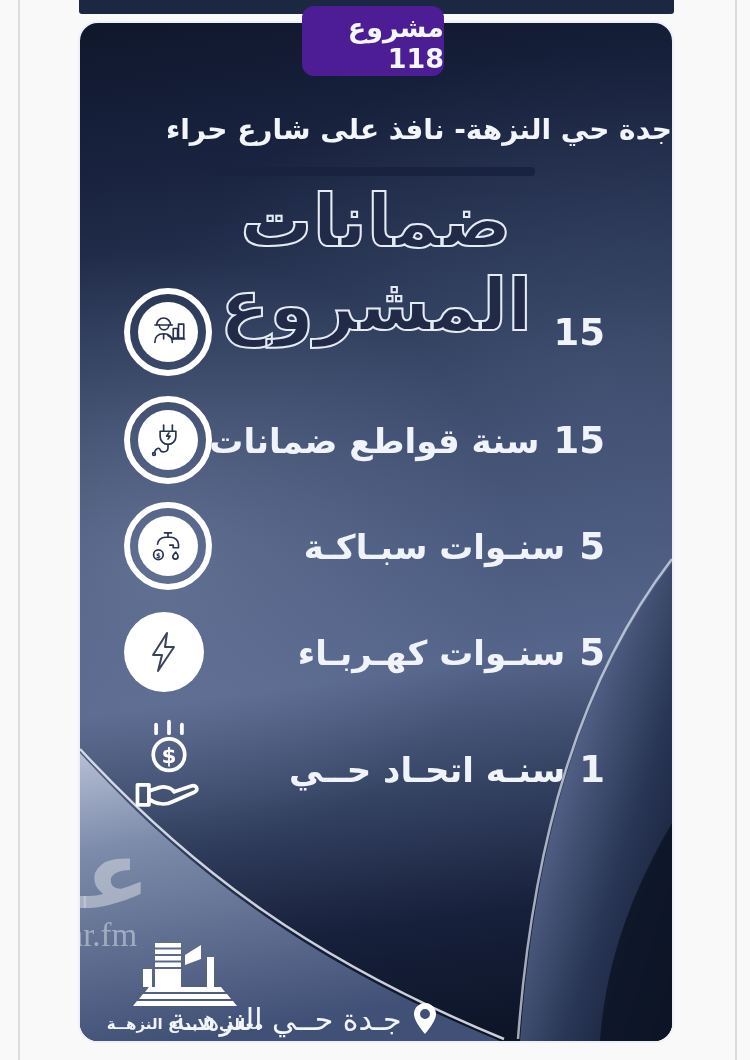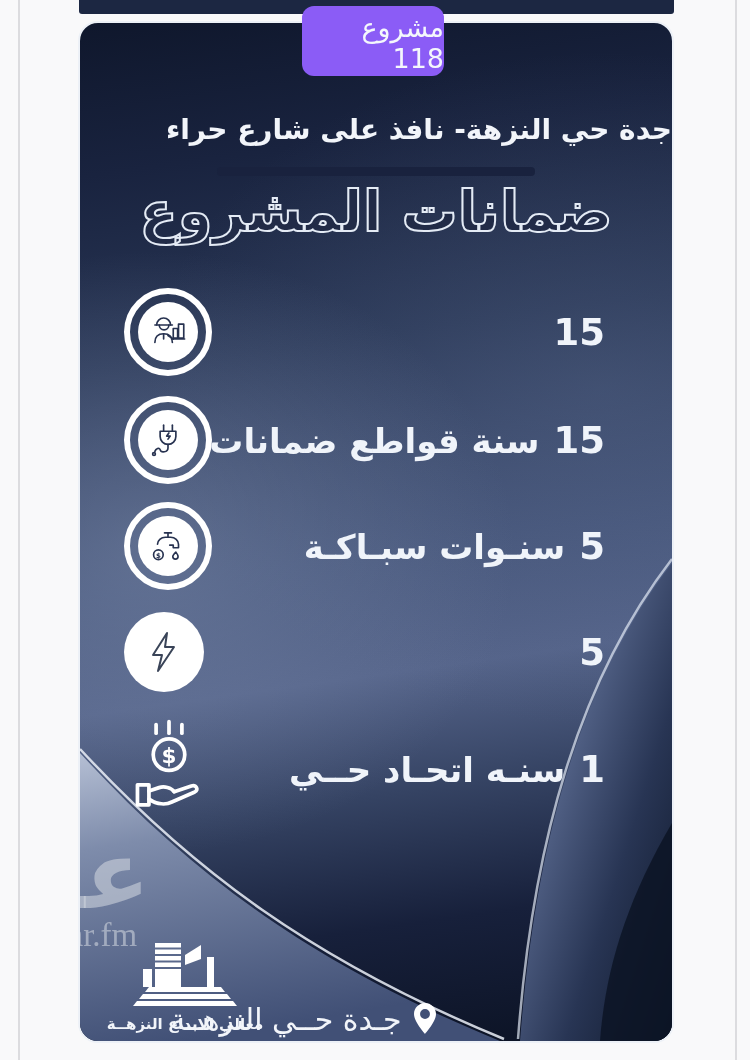--- a/index.html
+++ b/index.html
@@ -10,23 +10,23 @@
   }
   .edge-line{position:absolute;top:0;bottom:0;width:2px;background:#dcdcdf;}
   .edge-line.left{left:18px;}
   .edge-line.right{left:735px;}
   .top-strip{
     position:absolute;left:79px;top:0;width:595px;height:14px;
     background:#1c2742;border-radius:0 0 3px 3px;
   }
   .badge{
     position:absolute;left:302px;top:6px;width:142px;height:70px;
-    background:#8b5cf6;border-radius:12px;z-index:8;
-    display:flex;align-items:center;justify-content:center;
-    color:#f4f7fc;font-size:27px;font-weight:normal;direction:rtl;
+    background:#4c1d95;border-radius:12px;z-index:8;
+    display:flex;align-items:center;justify-content:center;
+    color:#f4f7fc;font-size:27px;font-weight:bold;direction:rtl;
     padding-top:4px;box-sizing:border-box;
   }
   .card{
     position:absolute;left:78px;top:21px;width:592px;height:1018px;
     border:2px solid #edf1f7;border-radius:20px;overflow:hidden;
     background:
       radial-gradient(ellipse 520px 430px at 12% 52%, rgba(125,140,172,.50), rgba(125,140,172,0) 70%),
       radial-gradient(ellipse 700px 520px at 88% 36%, rgba(92,108,142,.32), rgba(92,108,142,0) 65%),
       linear-gradient(172deg,#0f172c 0%,#19233f 14%,#2a3857 32%,#46567b 52%,#55648a 63%,#354363 74%,#17203b 86%,#0b1223 100%);
   }
@@ -43,21 +43,21 @@
     direction:rtl;
     color:#f2f5fa;font-size:28px;font-weight:bold;
   }
   .subtitle-underline{
     position:absolute;left:137px;top:144px;width:318px;height:9px;z-index:3;
     background:#19223e;border-radius:4px;
   }
   .main-title{
     position:absolute;left:0;right:0;top:156px;z-index:3;
     text-align:center;direction:rtl;
-    font-size:56px;font-weight:bold;color:#212b47;
+    font-size:72px;font-weight:bold;color:#212b47;
     -webkit-text-stroke:2px #e4ebf5;
     letter-spacing:1px;
   }
   .row{position:absolute;left:44px;right:67px;height:94px;z-index:3;}
   .r1{top:262px;} .r2{top:370px;} .r3{top:476px;} .r4{top:582px;}
   .r5{top:688px;height:116px;}
   .row-icon{position:absolute;left:0;top:50%;transform:translateY(-50%);}
   .ring{
     width:88px;height:88px;box-sizing:border-box;border:6px solid #ffffff;border-radius:50%;
     display:flex;align-items:center;justify-content:center;
@@ -202,20 +202,21 @@
   <div class="row r4">
     <div class="row-icon">
       <div class="disc-big">
         <svg width="48" height="48" viewBox="0 0 48 48" fill="none" stroke="#3a4458" stroke-width="2" stroke-linejoin="round">
           <path d="M27,5 L13,27 L22,27 L18,43 L34,19 L25,19 Z"></path>
         </svg>
       </div>
     </div>
     <div class="row-label">
       <span class="num">5</span>
+      <span class="txt">سنـوات كهـربـاء</span>
     </div>
   </div>
 
   <div class="row r5">
     <div class="row-icon" style="left:2px;">
       <svg width="86" height="104" viewBox="0 0 60 70" fill="none" stroke="#ffffff" stroke-width="2.6" stroke-linecap="round" stroke-linejoin="round">
         <path d="M21,4 v6"></path>
         <path d="M30,2 v8"></path>
         <path d="M39,4 v6"></path>
         <circle cx="30" cy="25" r="11"></circle>

